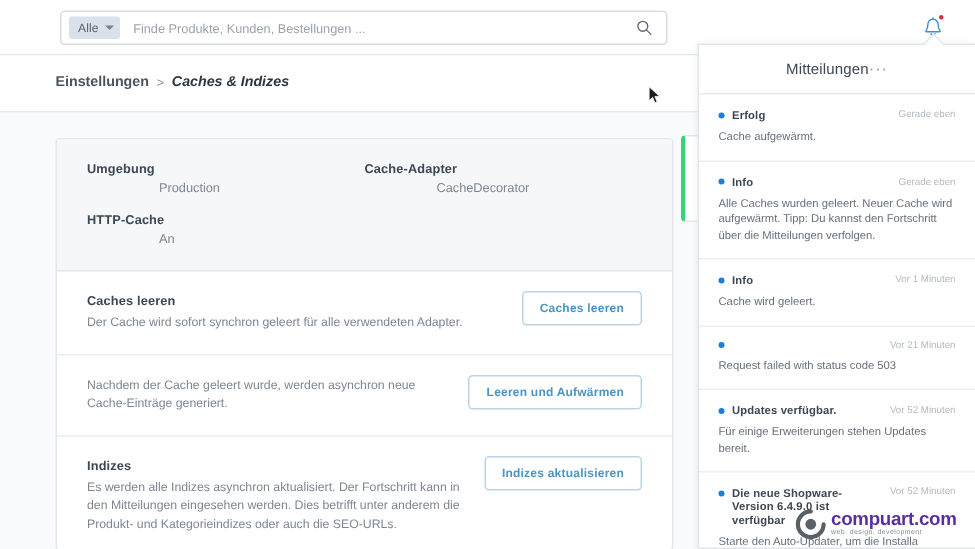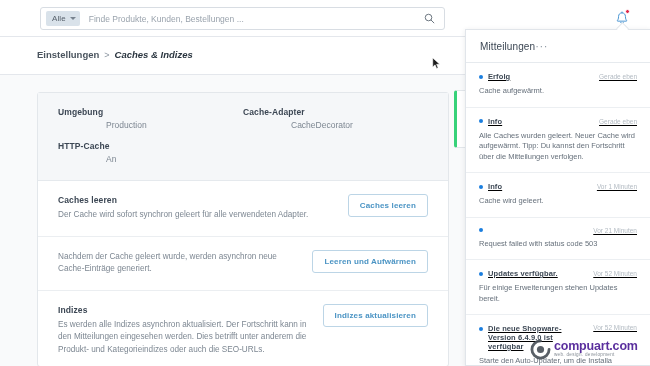--- a/index.html
+++ b/index.html
@@ -190,36 +190,35 @@
     position: absolute; right: 23px; top: 24px;
     width: 9px; height: 9px;
     background: #ffffff;
     border-left: 1px solid #e1e5ea;
     border-top: 1px solid #e1e5ea;
     transform: rotate(45deg);
     z-index: 6;
   }
   .panel-head {
     height: 33px;
-    display: flex; align-items: center; justify-content: flex-start;
+    display: flex; align-items: center; justify-content: center;
     padding: 0 14px 0 14px;
     border-bottom: 1px solid #e6eaee;
   }
   .panel-title { font-size: 10px; color: #3c4754; letter-spacing: .1px; }
   .panel-dots { font-size: 11px; color: #8d97a2; letter-spacing: .6px; line-height: 6px; cursor: pointer; }
 
   .notif {
     padding: 9px 13px 10px 13px;
     border-bottom: 1px solid #eceff2;
   }
   .notif-head {
     display: flex; align-items: center; justify-content: space-between;
     margin-bottom: 5px;
     gap: 10px;
-    text-decoration: underline;
   }
   .notif-left { display: flex; align-items: center; gap: 5px; min-width: 0; }
   .notif-dot {
     width: 4px; height: 4px; border-radius: 50%;
     background: #1a7ede; flex: none;
   }
   .notif-type {
     font-size: 7.5px; font-weight: 700; color: #3c4754;
     letter-spacing: .1px; line-height: 9px;
   }

